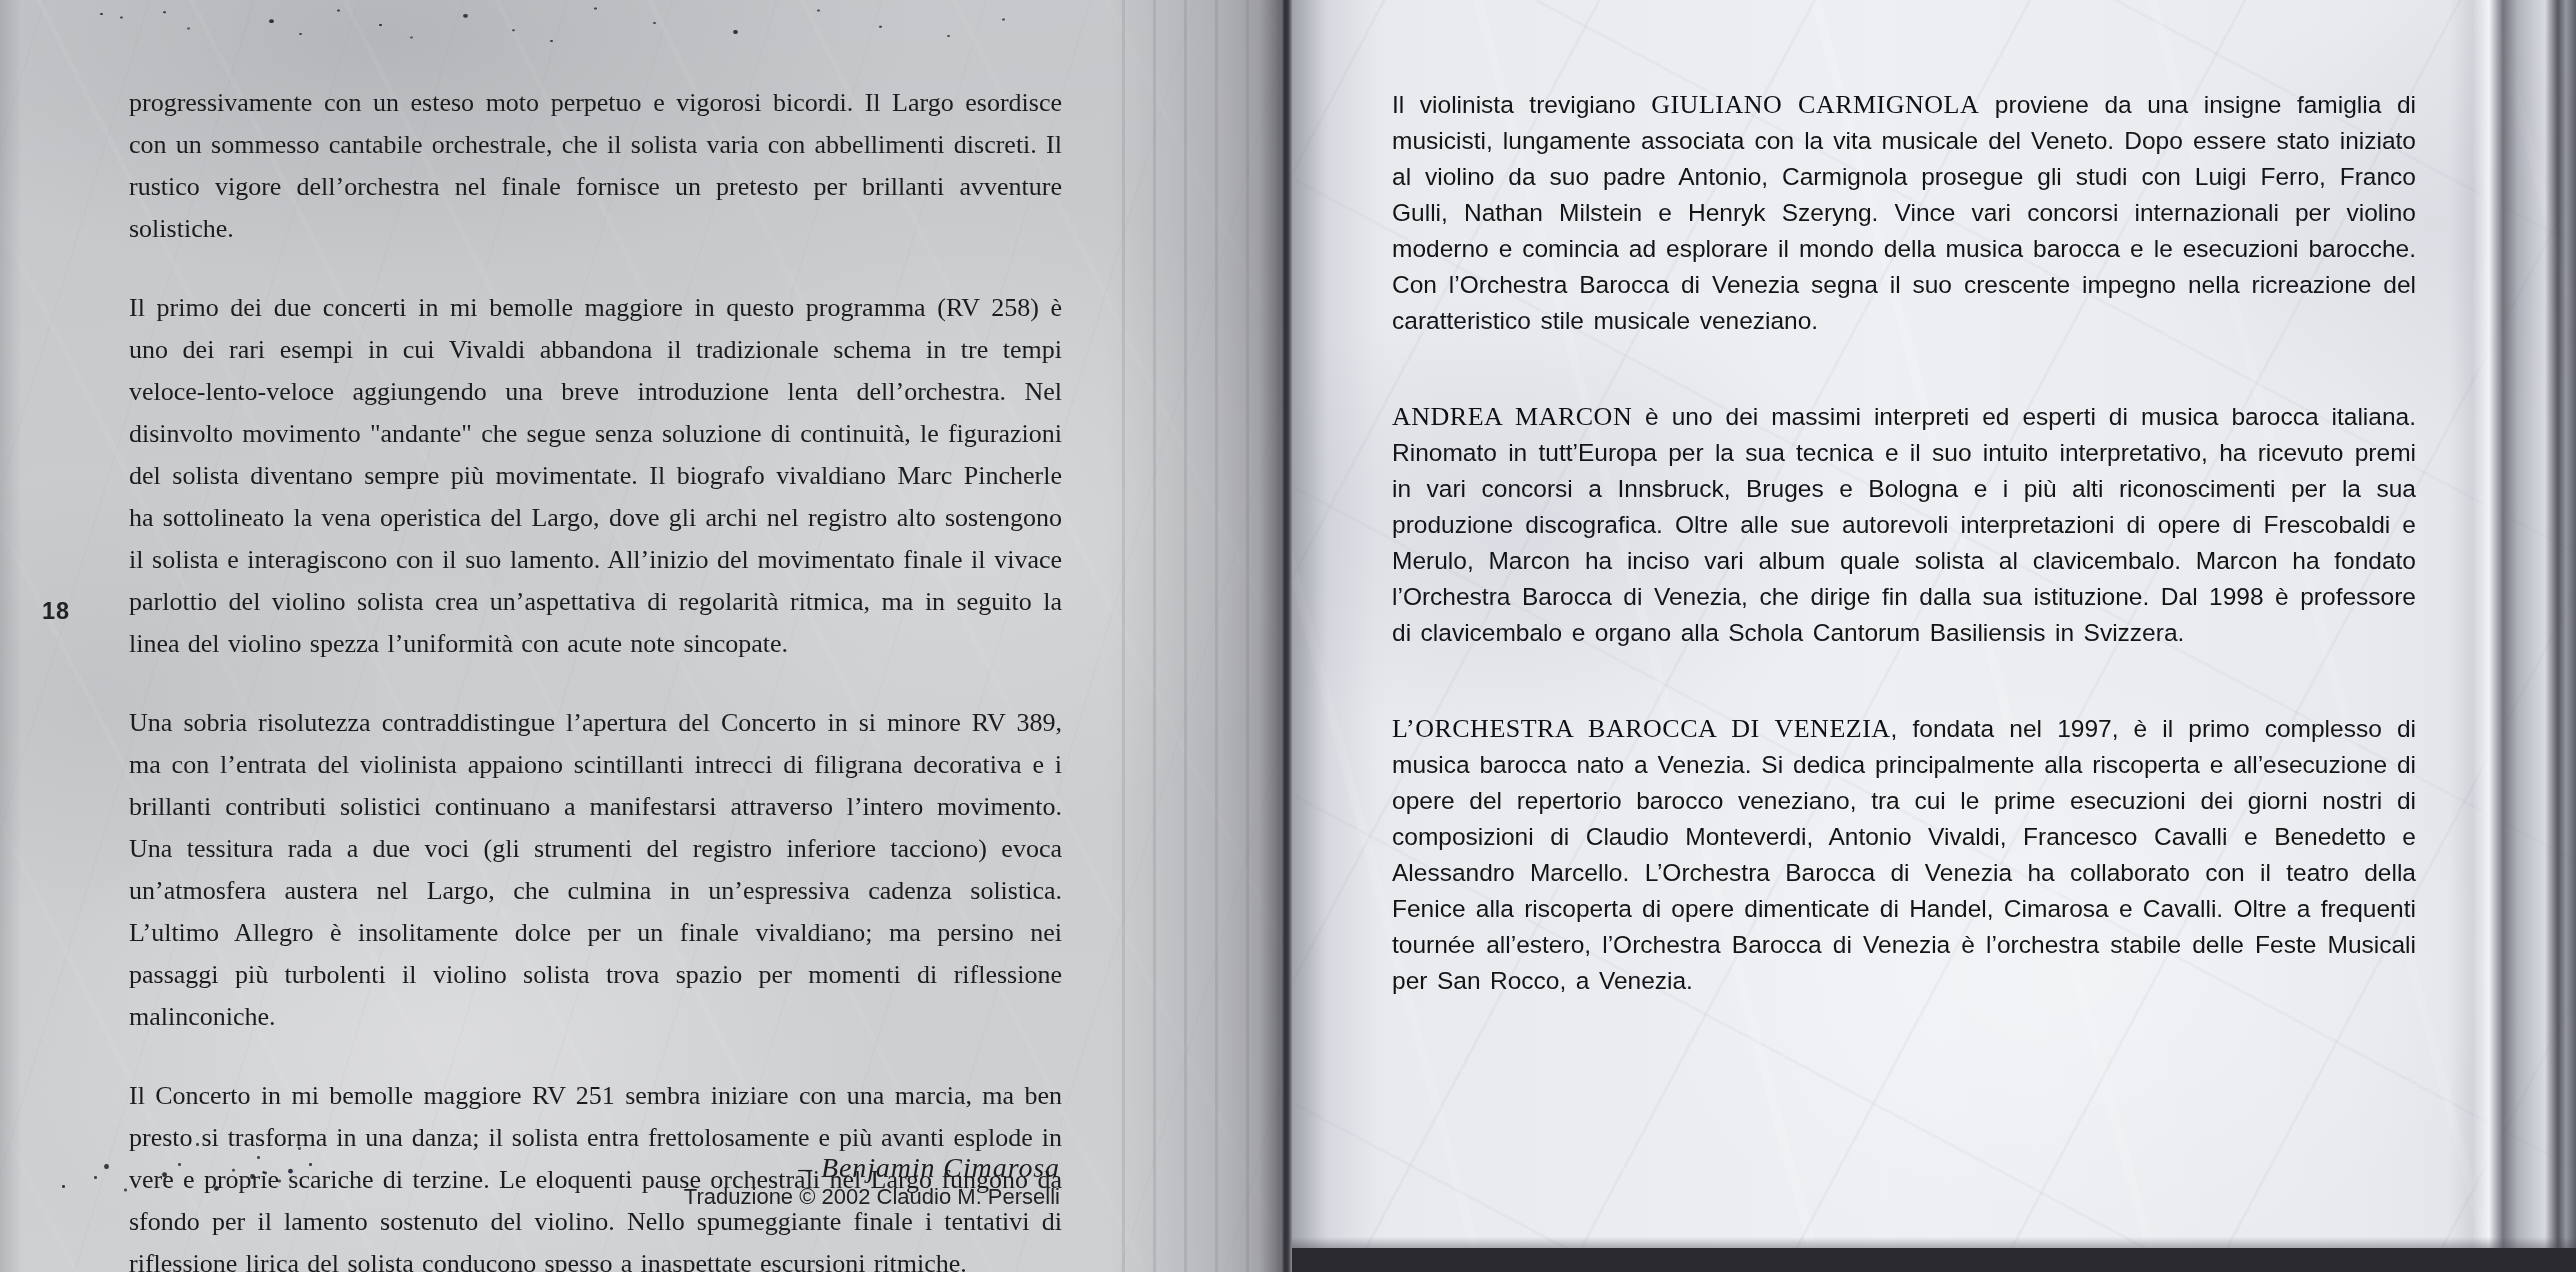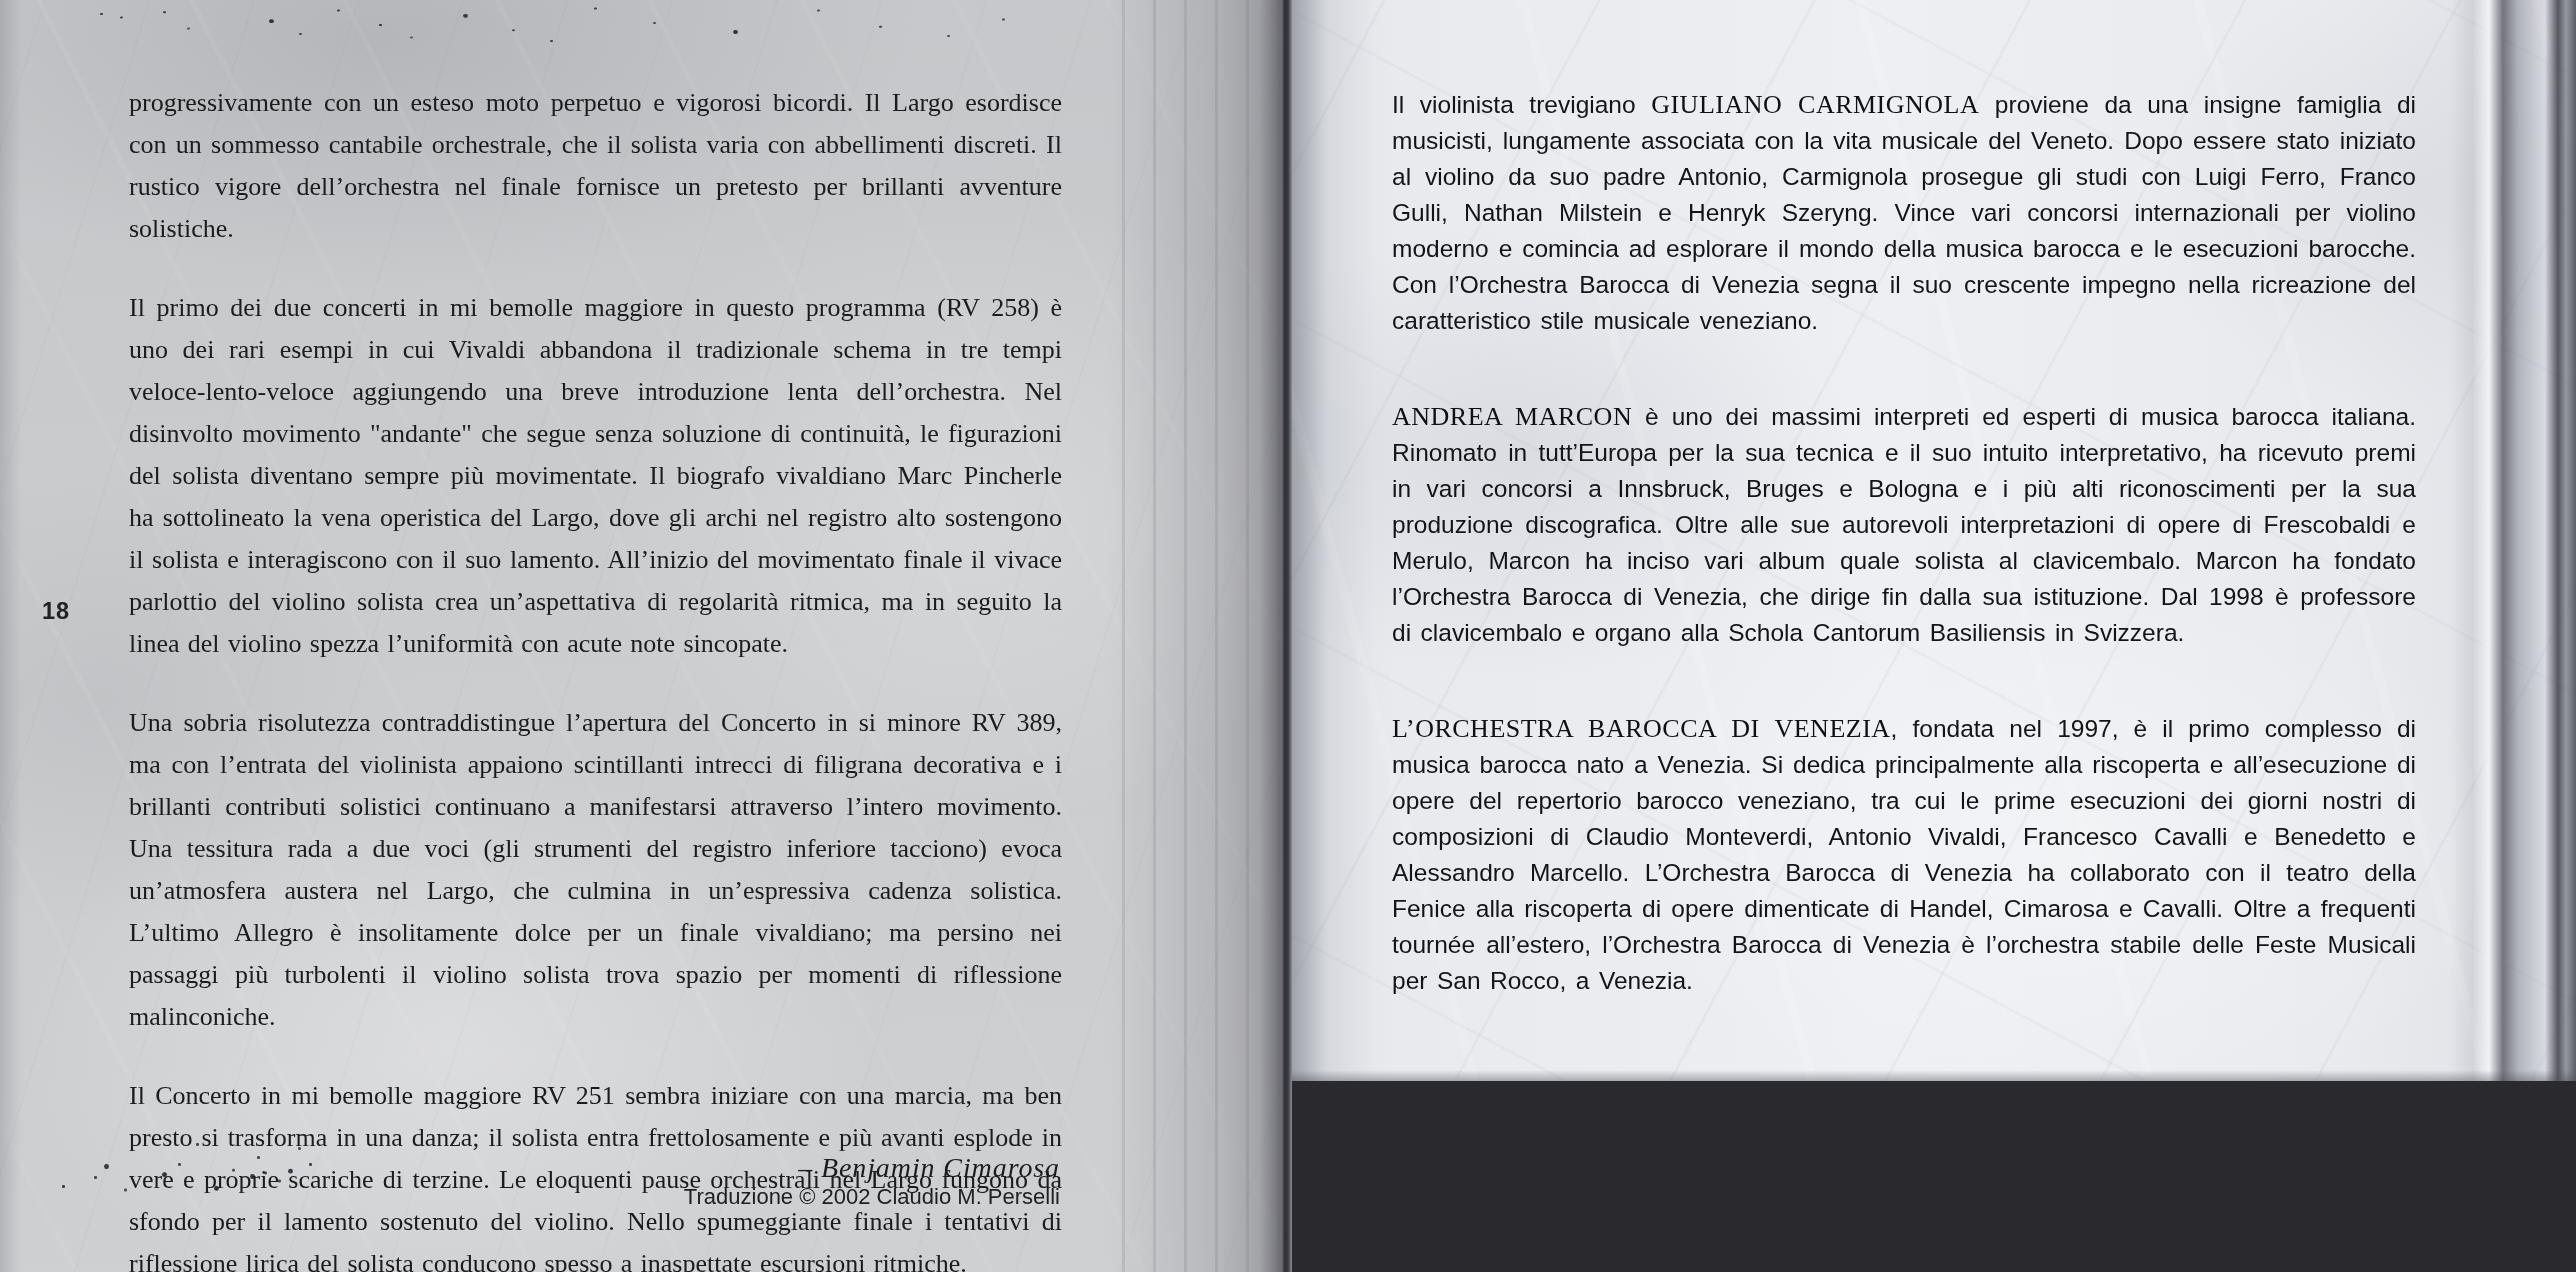--- a/index.html
+++ b/index.html
@@ -68,21 +68,21 @@
     text-align:justify;word-spacing:1.8px;
   }
   .left-text p{margin:0 0 37px 0;}
 
   .signature-block{position:absolute;left:129px;top:1152px;width:931px;text-align:right;color:#1c1c1f;}
   .sig-name{font-style:italic;font-size:28px;letter-spacing:0.9px;}
   .sig-credit{font-family:"Liberation Sans",sans-serif;font-size:22px;margin-top:0;color:#202024;}
 
   
   .page-right{
-    position:absolute;left:1292px;top:0;width:1284px;height:1081px;
+    position:absolute;left:1292px;top:0;width:1284px;height:1248px;
     background:
       radial-gradient(ellipse 543px 380px at 18% 42%, rgba(170,174,186,0.25), transparent 60%),
       radial-gradient(ellipse 688px 471px at 60% 78%, rgba(255,255,255,0.35), transparent 65%),
       radial-gradient(ellipse 471px 362px at 88% 18%, rgba(186,189,199,0.22), transparent 60%),
       linear-gradient(to right,#c7c9cf 0px,#dfe1e7 31px,#e8eaee 100px,#edeff3 46%,#e8eaee 82%,#dfe1e7 100%);
   }
   .page-right::before{ 
     content:"";position:absolute;inset:0;opacity:.65;
     background:
       repeating-linear-gradient(118deg, transparent 0 80px, rgba(145,150,163,0.13) 80px 83px, transparent 83px 190px),

